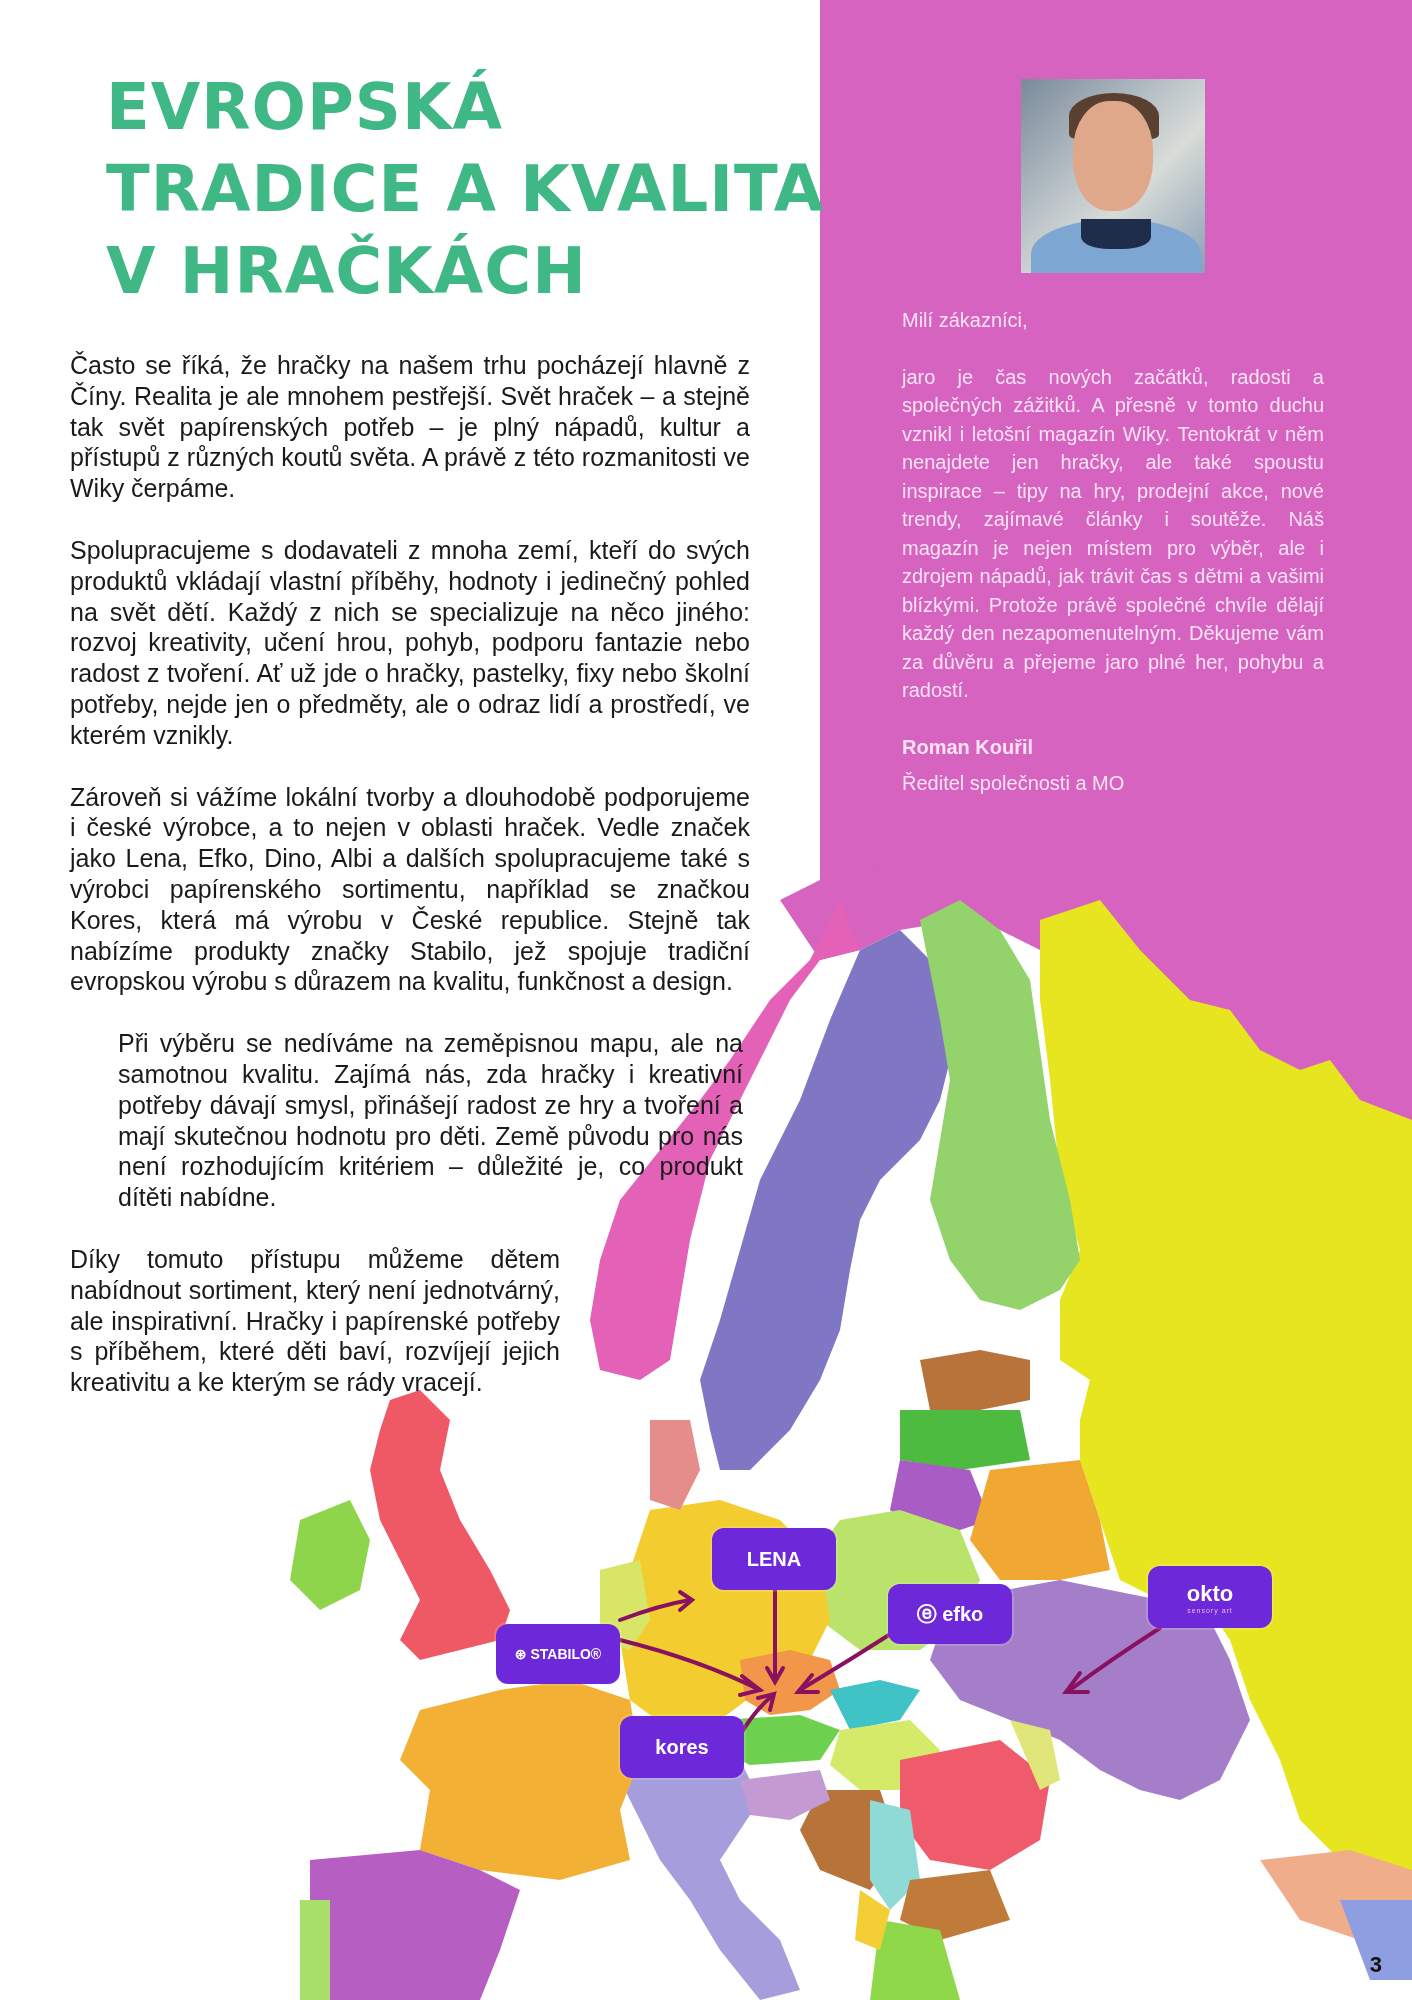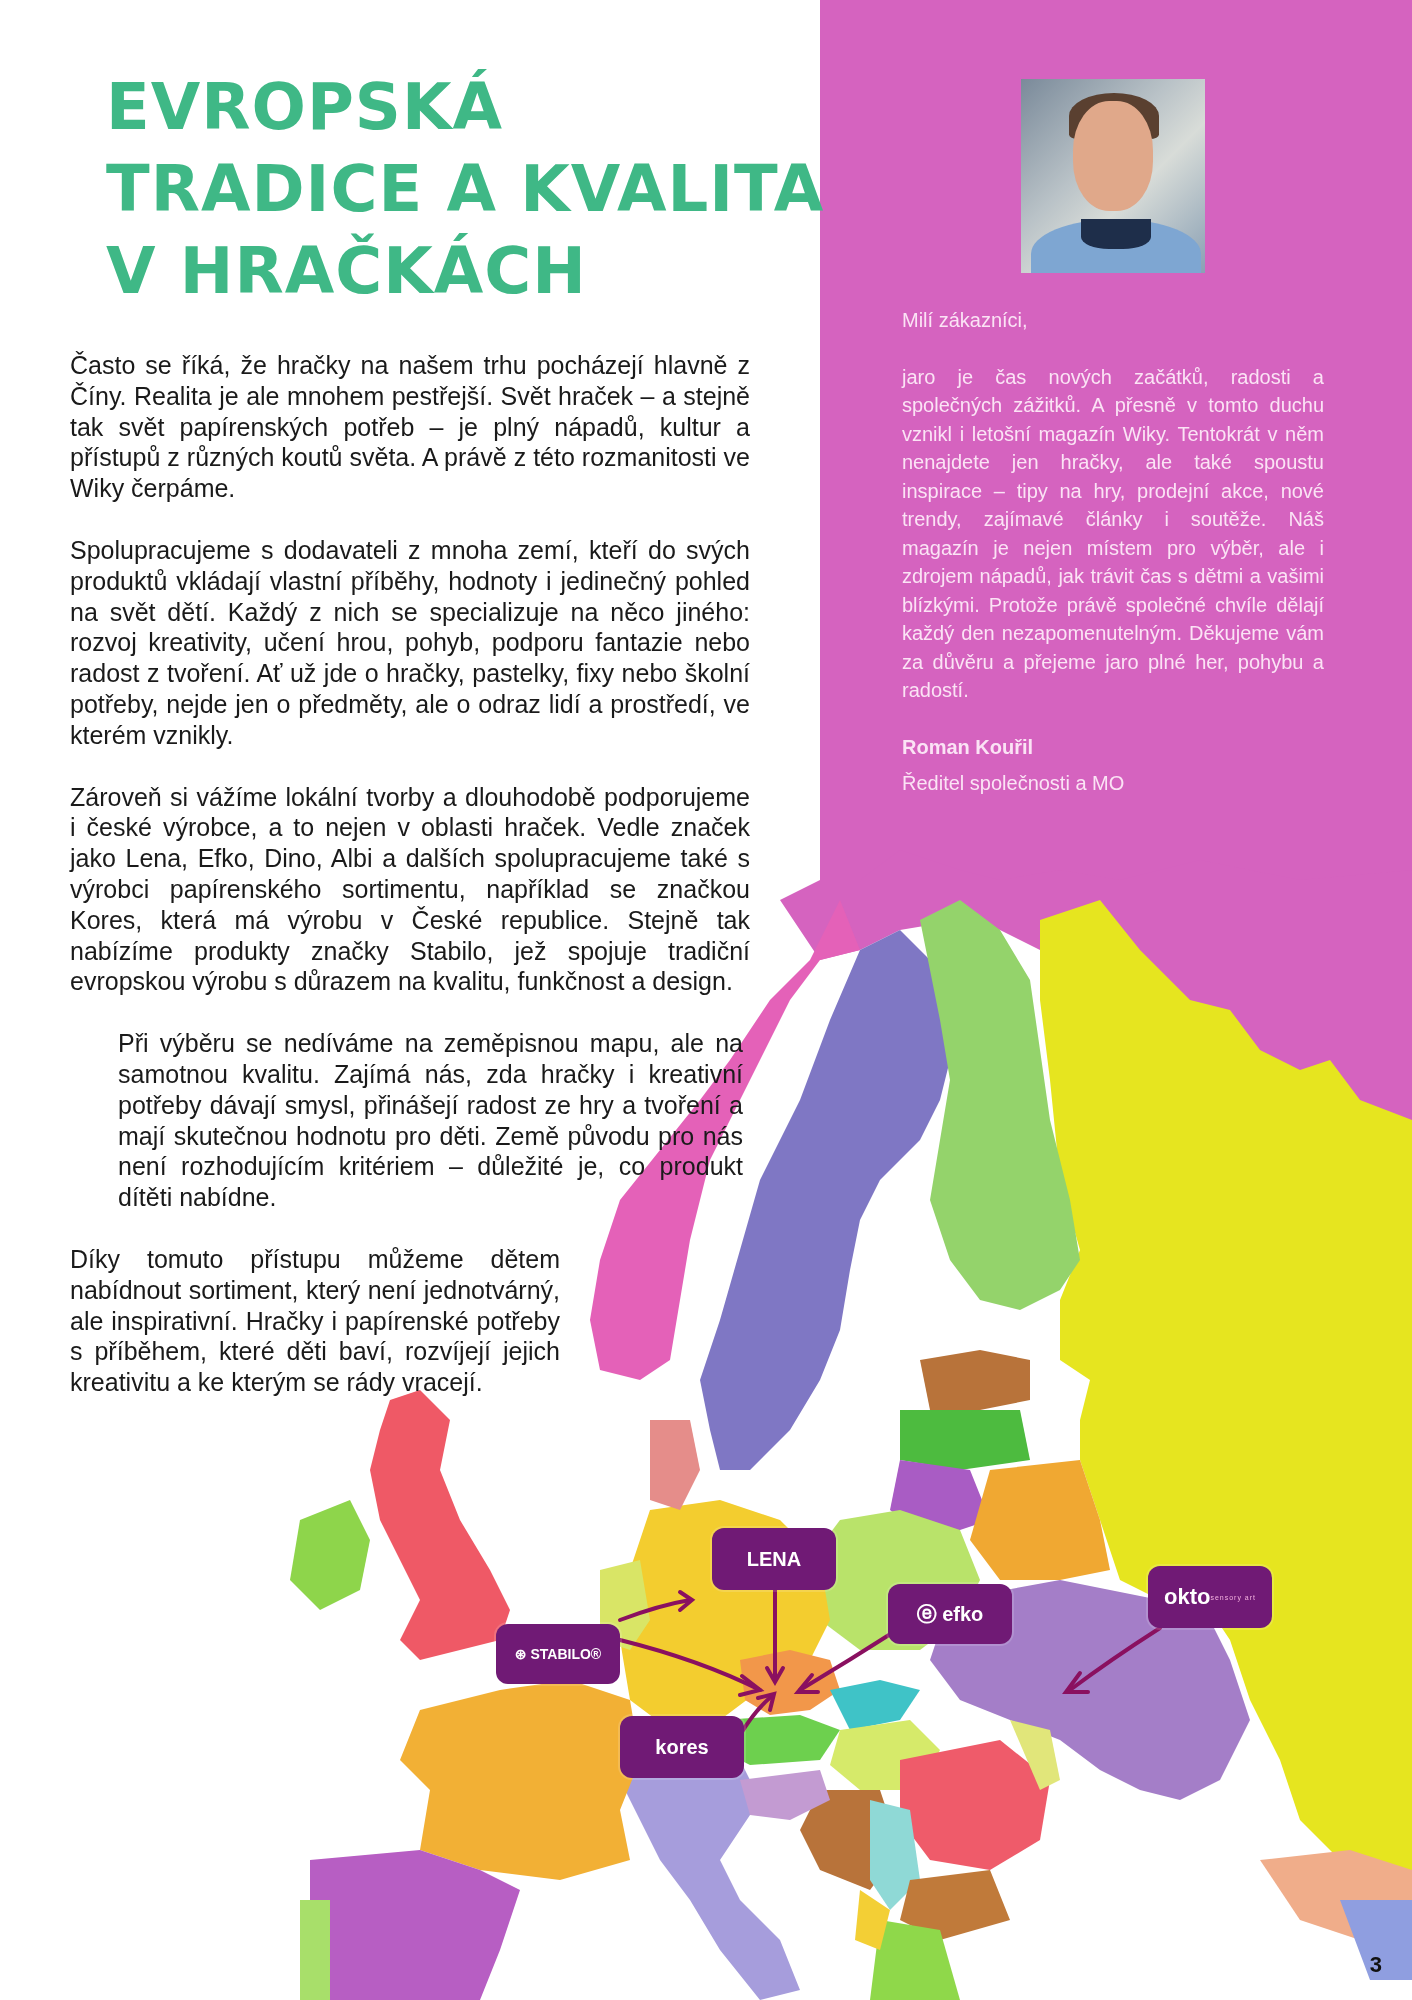--- a/index.html
+++ b/index.html
@@ -14,21 +14,21 @@
   .body-col p.narrow2 { width: 490px; }
   .portrait { position: absolute; left: 1021px; top: 79px; width: 184px; height: 194px; background: linear-gradient(135deg,#7a8a9a 0%,#b9c2c7 40%,#d8dcd8 60%,#8aa0b4 100%); overflow: hidden; }
   .portrait .face { position:absolute; left:52px; top:22px; width:80px; height:110px; background:#e0a88a; border-radius: 45% 45% 45% 45%; }
   .portrait .hair { position:absolute; left:48px; top:14px; width:90px; height:46px; background:#5a4030; border-radius: 50% 50% 10% 10%; }
   .portrait .shirt { position:absolute; left:10px; top:140px; width:170px; height:70px; background:#7ea6d2; border-radius: 50% 50% 0 0; }
   .portrait .collar { position:absolute; left:60px; top:140px; width:70px; height:30px; background:#1e2e4a; border-radius: 0 0 40% 40%; }
   .letter { position: absolute; left: 894px; top: 298px; width: 438px; color: #fbe3f5; font-size: 20px; line-height: 28.5px; }
   .letter p { margin: 8px; text-align: justify; }
   .letter .greeting { margin-bottom: 28px; }
   .letter .sig-name { margin-top: 28px; font-weight: bold; }
-  .logo { position: absolute; background: #701a75; border-radius: 12px; color: #fff; display: flex; align-items: center; justify-content: center; font-weight: bold; box-shadow: 0 0 0 2px rgba(255,255,255,0.15); }
+  .logo { position: absolute; background: #6d28d9; border-radius: 12px; color: #fff; display: flex; align-items: center; justify-content: center; font-weight: bold; box-shadow: 0 0 0 2px rgba(255,255,255,0.15); }
   .logo .sub { font-size: 7px; font-weight: normal; color: #f5b3e0; display: block; text-align: center; letter-spacing: 1px; }
   .page-number { position: absolute; right: 30px; bottom: 22px; font-weight: bold; font-size: 22px; color: #111; }
 </style>
 </head>
 <body>
 
 <div class="pink-panel"></div>
 
 <svg class="map" viewBox="0 0 1412 2000" xmlns="http://www.w3.org/2000/svg">
 
@@ -141,21 +141,21 @@
 
 <div class="logo" style="left:496px; top:1624px; width:124px; height:60px; font-size:14px;">
   <span>⊛ STABILO®</span>
 </div>
 <div class="logo" style="left:712px; top:1528px; width:124px; height:62px; font-size:20px;">
   <span>LENA</span>
 </div>
 <div class="logo" style="left:888px; top:1584px; width:124px; height:60px; font-size:20px;">
   <span>ⓔ efko</span>
 </div>
-<div class="logo" style="left:1148px; top:1566px; width:124px; height:62px; font-size:22px; flex-direction:row;">
+<div class="logo" style="left:1148px; top:1566px; width:124px; height:62px; font-size:22px; flex-direction:column;">
   <span>okto</span>
   <span class="sub">sensory art</span>
 </div>
 <div class="logo" style="left:620px; top:1716px; width:124px; height:62px; font-size:20px;">
   <span>kores</span>
 </div>
 
 <div class="page-number">3</div>
 
 </body></html>

